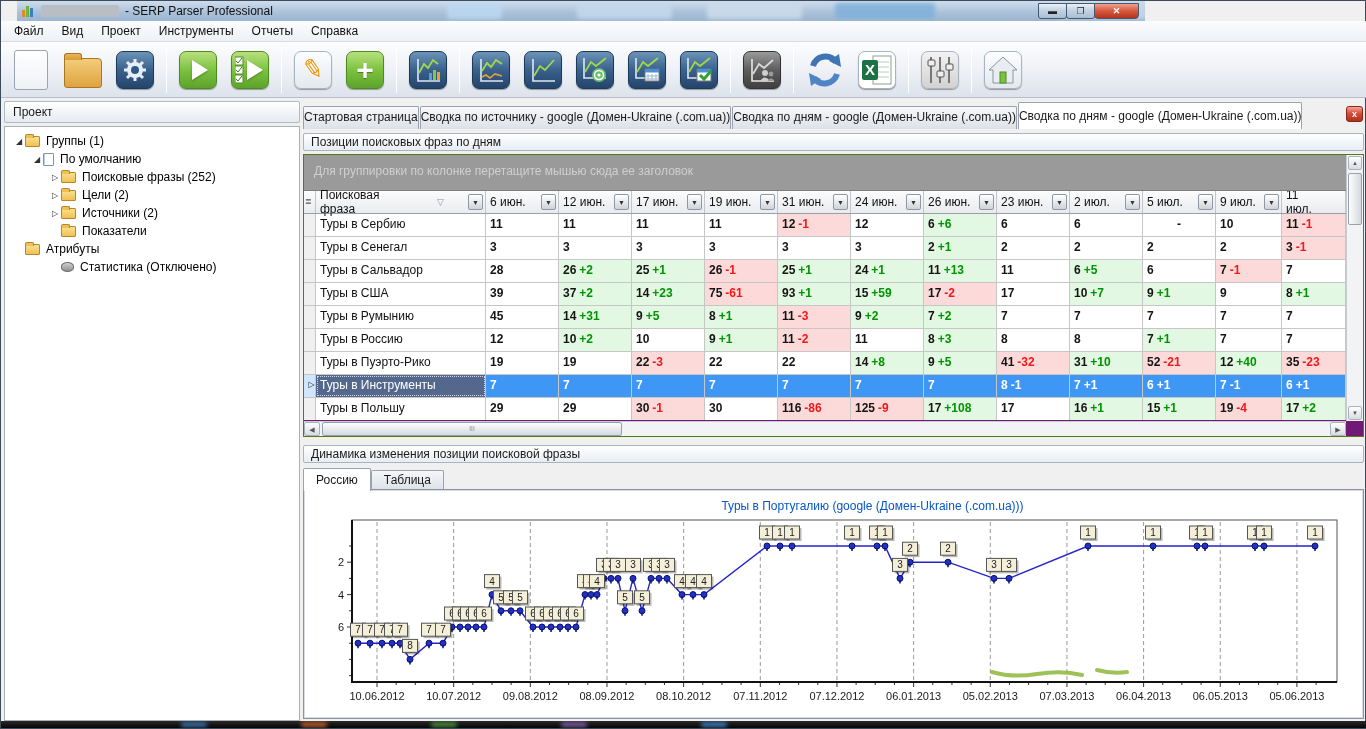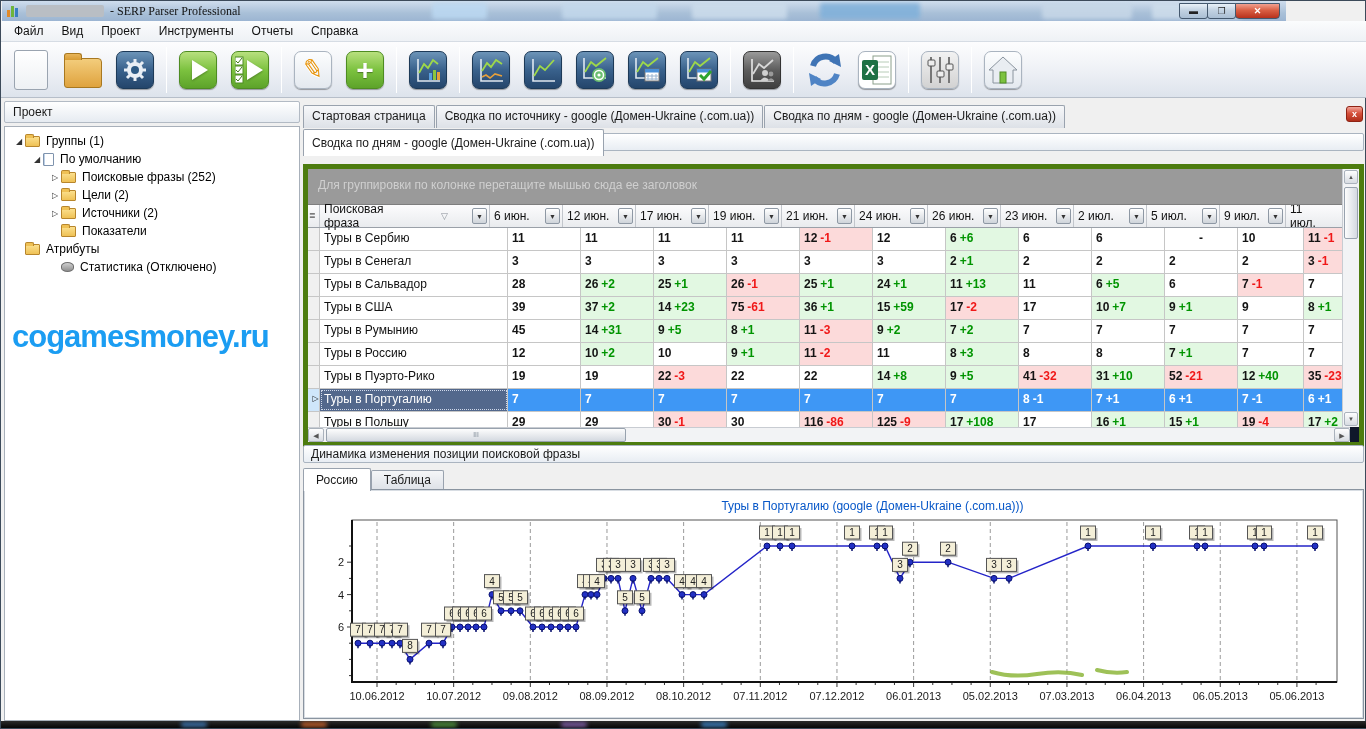--- a/index.html
+++ b/index.html
@@ -1,21 +1,21 @@
 <!DOCTYPE html>
 <html><head>
 <meta charset="utf-8">
 <style>
   * { margin:0; padding:0; box-sizing:border-box; }
   html,body { width:1366px; height:729px; overflow:hidden; font-family:"Liberation Sans",sans-serif; font-size:12px; background:#0c0c0c; }
   .win { position:absolute; inset:0; background:#f0f0f0; border:1px solid #3c4a5a; }
 
   
-  .titlebar { position:absolute; left:1px; top:0; width:1284px; height:20px;
-    background:linear-gradient(#cfdded,#a9c0d8 60%,#9cb5d2); overflow:hidden;font-family:Liberation Serif, serif; }
+  .titlebar { position:absolute; left:16px; top:0; width:1128px; height:20px;
+    background:linear-gradient(#cfdded,#a9c0d8 60%,#9cb5d2); overflow:hidden; }
   .appicon { position:absolute; left:5px; top:3px; width:14px; height:13px; }
   .appicon i { position:absolute; bottom:0; width:3px; }
   .redacted-name { position:absolute; left:24px; top:4px; width:78px; height:12px; background:#b9bec4; border-radius:2px; }
   .title-text { position:absolute; left:108px; top:3px; color:#111; }
   .blurblob { position:absolute; top:2px; height:16px; border-radius:3px; filter:blur(2px); opacity:.85; }
   .winbtns { position:absolute; right:6px; top:2px; display:flex; }
   .wbtn { width:29px; height:16px; border:1px solid #44586e; border-radius:0 0 3px 3px; margin-left:-1px;
     background:linear-gradient(#e9f1f8,#c2d2e2 45%,#aabfd4); color:#222; font-size:9px; text-align:center; line-height:14px; }
   .wbtn.close { width:45px; background:linear-gradient(#f0a090,#d95f44 45%,#b8311c); color:#fff; font-weight:bold; border-radius:0 0 4px 4px; }
 
@@ -52,50 +52,50 @@
   .fold { width:15px; height:11px; background:linear-gradient(#fbe08e,#efc155); border:1px solid #b8862c; border-radius:1px; position:relative; flex:none; margin-right:6px; }
   .fold:before { content:""; position:absolute; left:-1px; top:-3px; width:7px; height:3px; background:#efc155; border:1px solid #b8862c; border-bottom:none; border-radius:2px 2px 0 0; }
   .page { width:11px; height:13px; background:#fff; border:1px solid #7f93ad; border-radius:1px; position:relative; flex:none; margin-right:6px; box-shadow:inset 1px 0 0 #bcd0e8; }
   .db { width:13px; height:10px; background:linear-gradient(#cfcfcf,#8f8f8f); border:1px solid #6f6f6f; border-radius:50% / 40%; flex:none; margin-right:6px; }
   .watermark { position:absolute; left:8px; top:218px; font-size:31px; font-weight:bold; color:#1b9df2; letter-spacing:-1px; }
 
   
   .rightpanel { position:absolute; left:302px; top:100px; width:1061px; height:620px; }
 
   .tabstrip { position:absolute; left:0; top:0; right:0; height:29px; }
-  .tab { display:inline-block; height:23px; margin-top:4px; margin-right:1px; padding:3px 8px 0;
+  .tab { display:inline-block; height:23px; margin-top:4px; margin-right:1px; padding:3px 0 0;
     background:linear-gradient(#f7f8fa,#dde1e7); border:1px solid #99a2ae; border-bottom:none; border-radius:2px 2px 0 0;
     color:#1a1a1a; white-space:nowrap; vertical-align:bottom; }
   .tab.active { height:27px; margin-top:1px; padding-top:6px; background:#fff; position:relative; z-index:2; }
   .tabclose { position:absolute; right:1px; top:5px; width:17px; height:16px; background:linear-gradient(#f2a59a,#d6513c 45%,#b02e1a);
     border:1px solid #8f2314; border-radius:3px; color:#fff; font-size:9px; font-weight:bold; text-align:center; line-height:15px; }
 
   .section-bar { background:linear-gradient(#ffffff,#e8edf3); border:1px solid #aab4c0; border-radius:2px; height:18px;
     line-height:16px; padding-left:7px; color:#1a1a1a; }
   .sec1 { position:absolute; left:0; top:32px; right:0; }
   .sec2 { position:absolute; left:0; top:344px; right:0; }
 
   
-  .tablewrap { position:absolute; left:0; top:63px; right:0; height:283px; border:5px solid #4d7c0f; background:#0f172a; overflow:hidden; }
+  .tablewrap { position:absolute; left:0; top:53px; right:0; height:283px; border:1px solid #4d7c0f; background:#701a75; overflow:hidden; }
   .groupbar { height:36px; background:#9a9a9a; border-bottom:1px solid #7e7e7e; color:#cfcfcf; padding:9px 0 0 10px; width:1042px; }
   .thead { display:flex; height:23px; background:linear-gradient(#fcfcfd,#e9ebee); border-bottom:1px solid #9aa0a8; width:1042px; }
   .hcell { border-right:1px solid #c2c6cc; display:flex; align-items:center; padding:0 2px 0 4px; position:relative; color:#111; }
   .hgut { width:12px; flex:none; border-right:1px solid #c2c6cc; color:#555; font-size:8px; line-height:10px; padding-left:1px; }
   .hphrase { width:170px; flex:none;gap:22px; }
   .dcol { width:73px; flex:none; }
   .dcol9 { width:66px; flex:none; }
   .dcol11 { flex:1; overflow:hidden;gap:36px; }
   .dd { width:15px; height:16px; margin-left:auto; background:linear-gradient(#fff,#cfd4da); border:1px solid #8e98a4; border-radius:2px;
     font-size:7px; color:#333; text-align:center; line-height:15px; flex:none; }
   .funnel { font-size:9px; color:#8a9098; margin-left:auto; margin-right:2px; }
   .rows { height:206px; overflow:hidden; width:1042px; }
   .trow { display:flex; height:23px; border-bottom:1px solid #c6c6c6; background:#fff; }
   .cell { border-right:1px solid #c6c6c6; padding:3px 0 0 4px; overflow:hidden; white-space:nowrap; }
   .gut { width:12px; flex:none; background:#f0f0f0; border-right:1px solid #c6c6c6; font-size:8px; color:#222; padding-top:5px; text-align:center; }
-  .phrase { width:188px; flex:none; color:#111; }
+  .phrase { width:170px; flex:none; color:#111; }
   .cv { font-weight:bold; color:#141414; }
   .cd { font-weight:bold; margin-left:3px; }
   .pos { background:#e2f8e2; } .pos .cd { color:#009400; }
   .neg { background:#fcdada; } .neg .cd { color:#f01818; }
   .dash { text-align:center; padding-left:0; }
   .trow.selected .cell { background:#3e97f5; }
   .trow.selected .cv, .trow.selected .cd { color:#fff; }
   .trow.selected .phrase { background:#53688c; color:#fff; outline:1px dotted #cfd8ea; outline-offset:-2px; }
   .trow.selected .gut { background:#cfe6fb; }
 
@@ -376,21 +376,20 @@
           <span class="tw"></span>
           <span class="fold"></span>
           <span>Атрибуты</span>
         </div>
         <div class="tree-item" style="padding-left: 44px;">
           <span class="tw"></span>
           <span class="db"></span>
           <span>Статистика (Отключено)</span>
         </div>
       </div>
-    <div class="watermark">cogamesmoney.ru</div>
   </div>
 
   <div class="rightpanel">
     <div class="tabstrip" id="tabstrip"><span class="tab">Стартовая страница</span><span class="tab">Сводка по источнику - google (Домен-Ukraine (.com.ua))</span><span class="tab">Сводка по дням - google (Домен-Ukraine (.com.ua))</span><span class="tab active">Сводка по дням - google (Домен-Ukraine (.com.ua))</span><span class="tabclose">x</span></div>
     <div class="section-bar sec1">Позиции поисковых фраз по дням</div>
 
     <div class="tablewrap">
       <div class="groupbar">Для группировки по колонке перетащите мышью сюда ее заголовок</div>
       <div class="thead" id="thead">
           <span class="hcell hgut">≣</span>
@@ -409,21 +408,21 @@
           </span>
           <span class="hcell dcol">
             <span>17 июн.</span>
             <span class="dd">▼</span>
           </span>
           <span class="hcell dcol">
             <span>19 июн.</span>
             <span class="dd">▼</span>
           </span>
           <span class="hcell dcol">
-            <span>21 июн.</span>
+            <span>31 июн.</span>
             <span class="dd">▼</span>
           </span>
           <span class="hcell dcol">
             <span>24 июн.</span>
             <span class="dd">▼</span>
           </span>
           <span class="hcell dcol">
             <span>26 июн.</span>
             <span class="dd">▼</span>
           </span>
@@ -497,21 +496,21 @@
             <span class="cell dcol9 neg"><span class="cv">7</span><span class="cd">-1</span></span>
             <span class="cell dcol11"><span class="cv">7</span></span>
           </div>
           <div class="trow">
             <span class="cell gut"></span>
             <span class="cell phrase">Туры в США</span>
             <span class="cell dcol"><span class="cv">39</span></span>
             <span class="cell dcol pos"><span class="cv">37</span><span class="cd">+2</span></span>
             <span class="cell dcol pos"><span class="cv">14</span><span class="cd">+23</span></span>
             <span class="cell dcol neg"><span class="cv">75</span><span class="cd">-61</span></span>
-            <span class="cell dcol pos"><span class="cv">36</span><span class="cd">+1</span></span>
+            <span class="cell dcol pos"><span class="cv">93</span><span class="cd">+1</span></span>
             <span class="cell dcol pos"><span class="cv">15</span><span class="cd">+59</span></span>
             <span class="cell dcol neg"><span class="cv">17</span><span class="cd">-2</span></span>
             <span class="cell dcol"><span class="cv">17</span></span>
             <span class="cell dcol pos"><span class="cv">10</span><span class="cd">+7</span></span>
             <span class="cell dcol pos"><span class="cv">9</span><span class="cd">+1</span></span>
             <span class="cell dcol9"><span class="cv">9</span></span>
             <span class="cell dcol11 pos"><span class="cv">8</span><span class="cd">+1</span></span>
           </div>
           <div class="trow">
             <span class="cell gut"></span>
@@ -556,21 +555,21 @@
             <span class="cell dcol pos"><span class="cv">14</span><span class="cd">+8</span></span>
             <span class="cell dcol pos"><span class="cv">9</span><span class="cd">+5</span></span>
             <span class="cell dcol neg"><span class="cv">41</span><span class="cd">-32</span></span>
             <span class="cell dcol pos"><span class="cv">31</span><span class="cd">+10</span></span>
             <span class="cell dcol neg"><span class="cv">52</span><span class="cd">-21</span></span>
             <span class="cell dcol9 pos"><span class="cv">12</span><span class="cd">+40</span></span>
             <span class="cell dcol11 neg"><span class="cv">35</span><span class="cd">-23</span></span>
           </div>
           <div class="trow selected">
             <span class="cell gut">▷</span>
-            <span class="cell phrase">Туры в Португалию</span>
+            <span class="cell phrase">Туры в Инструменты</span>
             <span class="cell dcol"><span class="cv">7</span></span>
             <span class="cell dcol"><span class="cv">7</span></span>
             <span class="cell dcol"><span class="cv">7</span></span>
             <span class="cell dcol"><span class="cv">7</span></span>
             <span class="cell dcol"><span class="cv">7</span></span>
             <span class="cell dcol"><span class="cv">7</span></span>
             <span class="cell dcol"><span class="cv">7</span></span>
             <span class="cell dcol"><span class="cv">8</span><span class="cd">-1</span></span>
             <span class="cell dcol"><span class="cv">7</span><span class="cd">+1</span></span>
             <span class="cell dcol"><span class="cv">6</span><span class="cd">+1</span></span>

